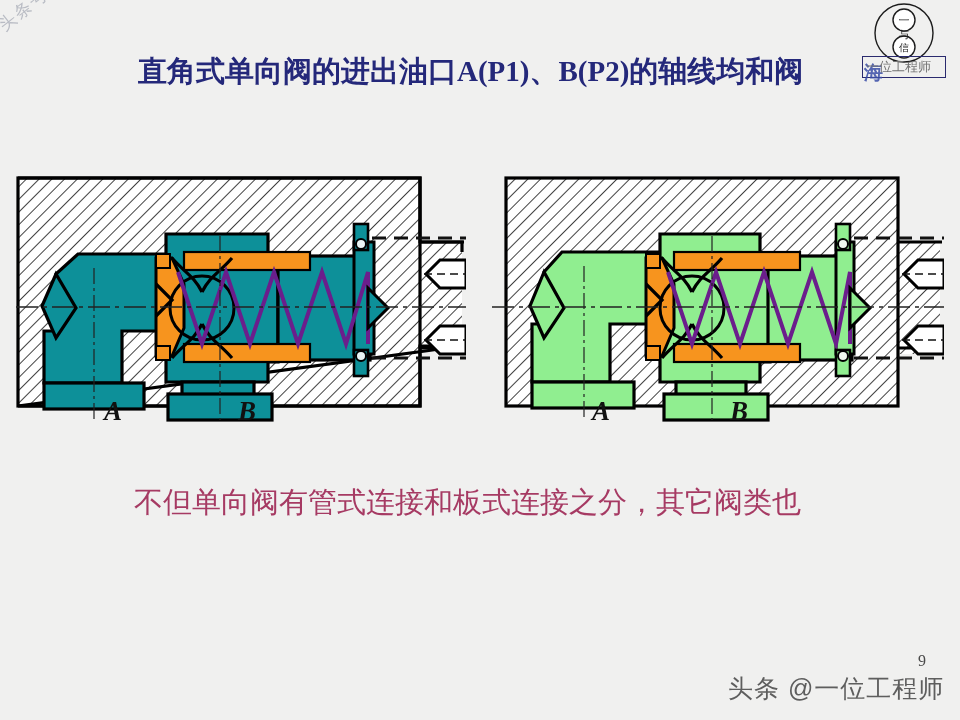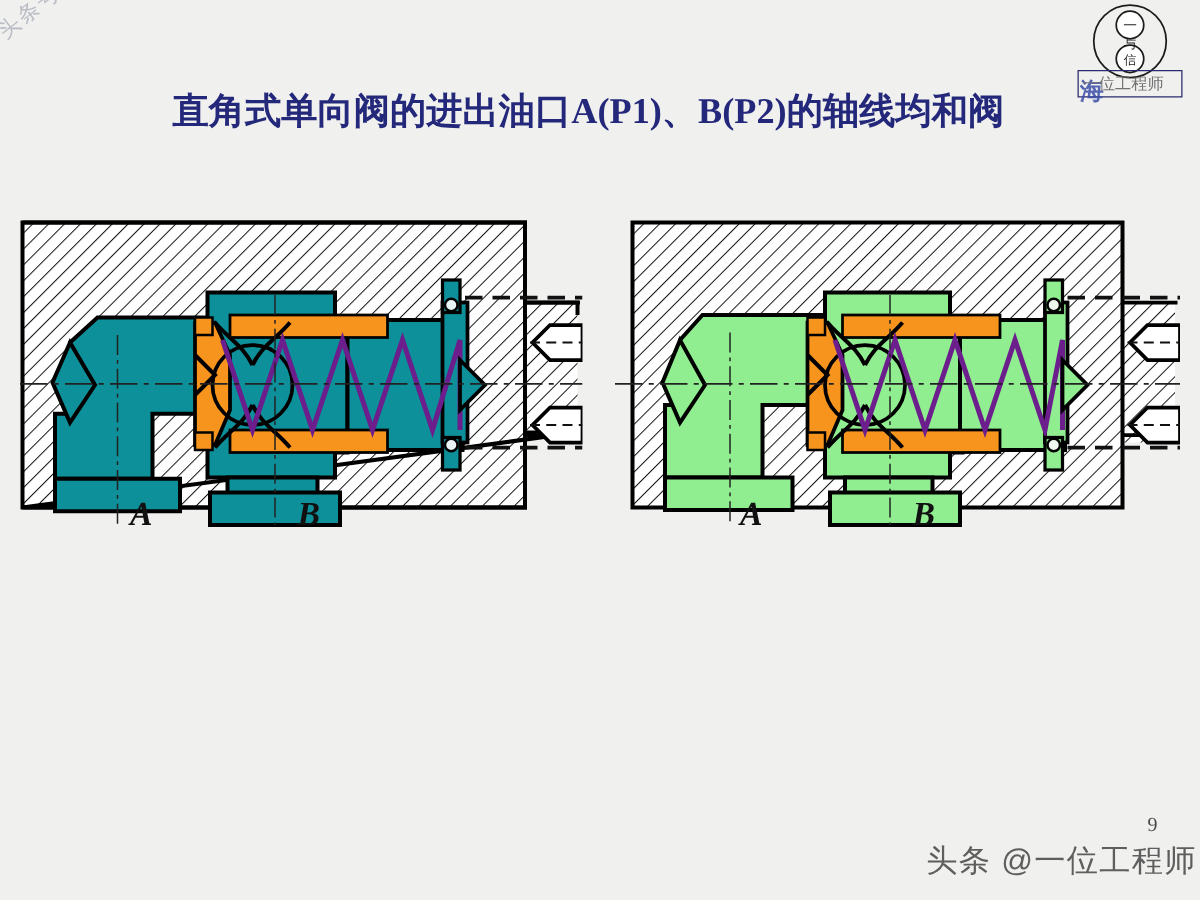--- a/index.html
+++ b/index.html
@@ -37,21 +37,21 @@
     border:1.6px solid #2a2a6e;box-sizing:border-box;background:transparent;
   }
   .logo-blue{
     position:absolute;left:8px;top:58px;
     font-size:19px;color:#3b4ea8;opacity:.85;font-weight:bold;
     font-family:"Liberation Serif",serif;
   }
 
   
   .headline{
-    position:absolute;left:66px;top:68px;width:880px;
+    position:absolute;left:66px;top:50px;width:880px;
     color:#24287a;
     font-size:29px;line-height:43px;
     font-weight:bold;
     font-family:"Liberation Serif",serif;
   }
   .headline .ind{display:inline-block;width:72px;}
   .hl-lat{font-family:"Liberation Serif",serif;}
 
   
   .figrow{position:absolute;left:0;top:176px;width:960px;height:248px;}
@@ -77,21 +77,20 @@
     font-size:16px;color:#4a4a4a;
     font-family:"Liberation Serif",serif;
   }
 
   
   .footer-wm{
     position:absolute;left:728px;top:672px;
     font-size:25px;color:#5e5e5e;
     letter-spacing:1px;white-space:nowrap;
     font-family:"Liberation Sans",sans-serif;
-    margin-left:13px;
   }
 </style>
 </head>
 <body>
 
 <div class="wm-diag">头条号：一位工程师</div>
 
 <div class="logo-wrap">
   <svg width="96" height="86" viewBox="0 0 96 86">
     <circle cx="48" cy="31" r="29" fill="none" stroke="#1c1c1c" stroke-width="1.4"></circle>
@@ -283,18 +282,18 @@
       <line x1="220" y1="60" x2="220" y2="244" stroke="#222222" stroke-width="1.2" stroke-dasharray="16 4 3 4"></line>
 
       <text class="abfont" x="100" y="244" font-size="27" fill="#111111">A</text>
       <text class="abfont" x="238" y="244" font-size="27" fill="#111111">B</text>
     </svg>
   </div>
 
 </div>
 
 <div class="para">
-  <span class="ind"></span><br><br>
+  <span class="ind"></span><span>不但单向阀有管式连接和板式连接之分，其它阀类也</span><br><br>
 </div>
 
 <div class="pageno">9</div>
 
 <div class="footer-wm">头条 @一位工程师</div>
 
 </body></html>

